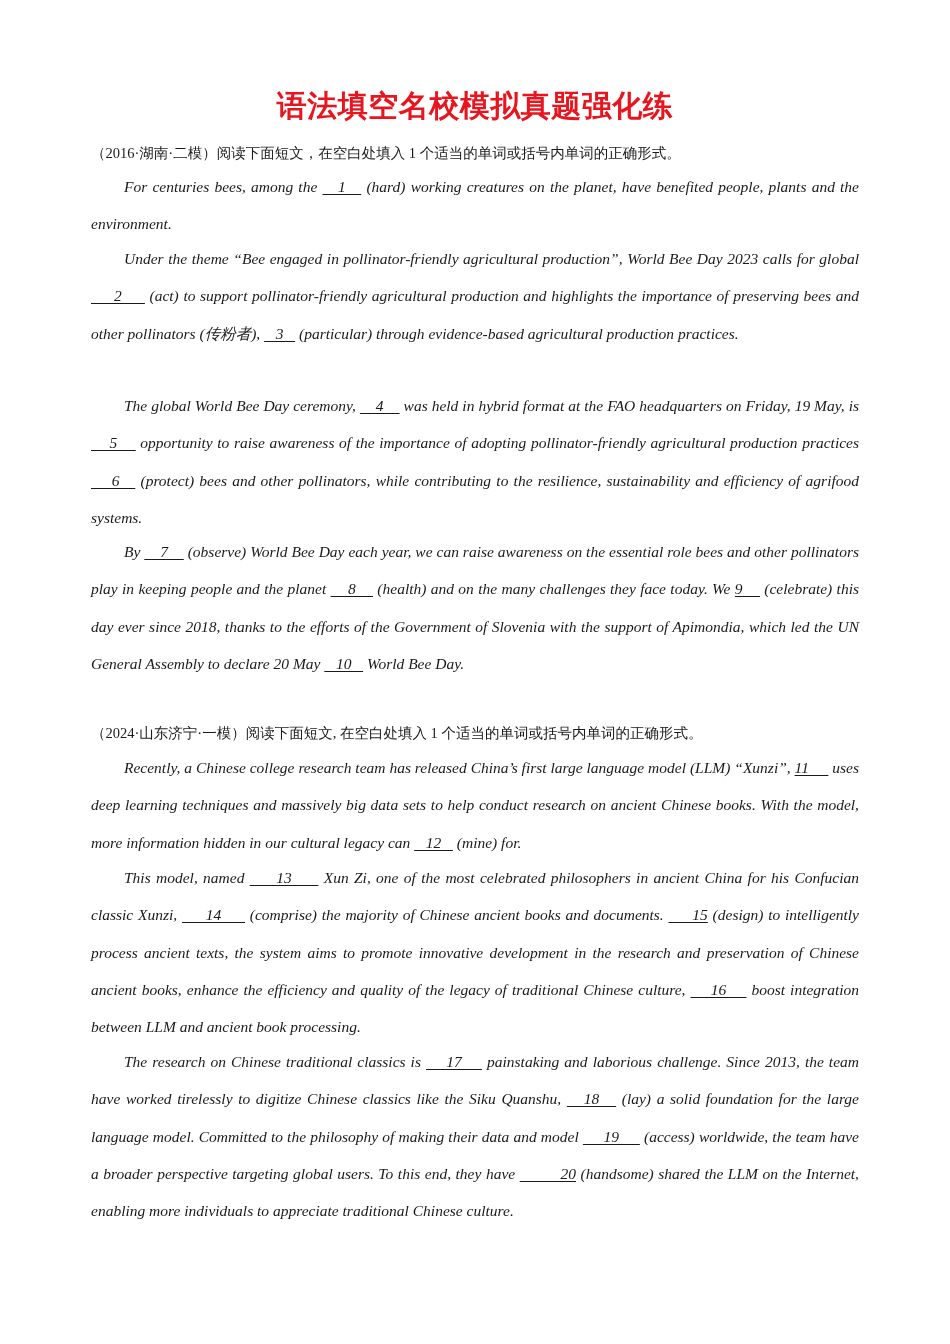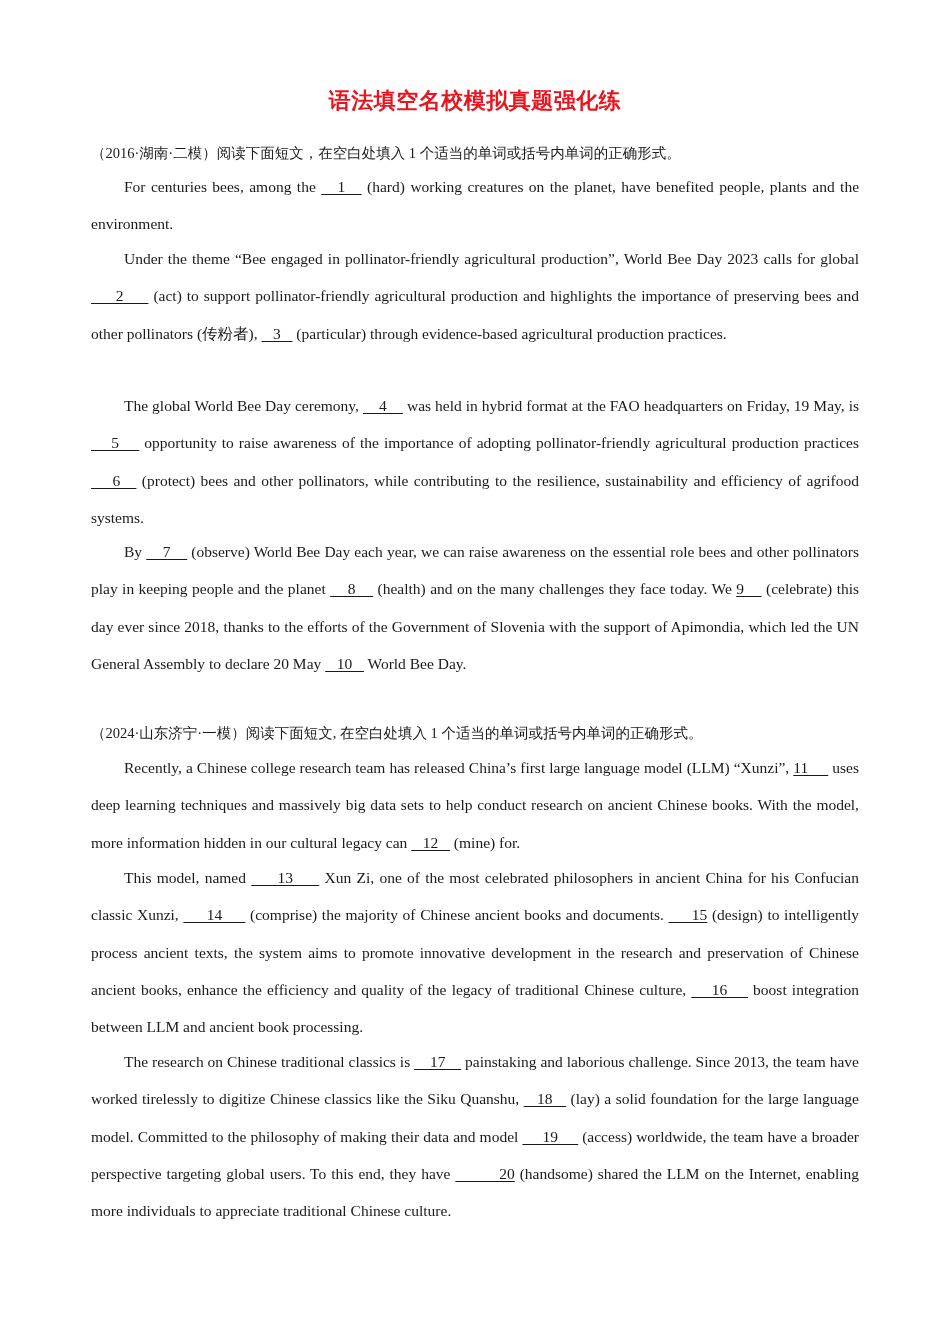--- a/index.html
+++ b/index.html
@@ -1,23 +1,23 @@
 <!DOCTYPE html>
 <html><head>
 <meta charset="utf-8">
 <style>
   html, body { margin: 0; padding: 0; background: #ffffff; }
   body { width: 950px; height: 1344px; position: relative; overflow: hidden; }
   .page { position: absolute; left: 91px; top: 0; width: 768px;
     font-family: "Liberation Serif", "DejaVu Serif", serif; color: #1a1a1a; font-size: 15.5px; }
   .title { position: absolute; left: 0; width: 768px; top: 86px; text-align: center;
-    color: #e8141e; font-weight: bold; font-size: 22px; letter-spacing: 0.5px;
+    color: #e8141e; font-weight: bold; font-size: 30px; letter-spacing: 0.5px;
     font-family: "DejaVu Sans", sans-serif; }
   .instr { position: absolute; left: 0; width: 768px; font-size: 14.5px; line-height: 20px; white-space: nowrap; }
-  .para { position: absolute; left: 0; width: 768px; line-height: 37.3px; text-align: justify; text-align-last: left; }
+  .para { position: absolute; left: 0; width: 768px; line-height: 37.3px; text-align: justify; text-align-last: left; font-style: italic; }
   .para .ind { display: inline-block; width: 33px; }
   .blank { text-decoration: underline; text-underline-offset: 2px; white-space: pre; }
 </style>
 </head>
 <body>
 
 <div class="page">
   <div class="title">语法填空名校模拟真题强化练</div>
 
   <div class="instr" style="top:143px">（2016·湖南·二模）阅读下面短文，在空白处填入 1 个适当的单词或括号内单词的正确形式。</div>

